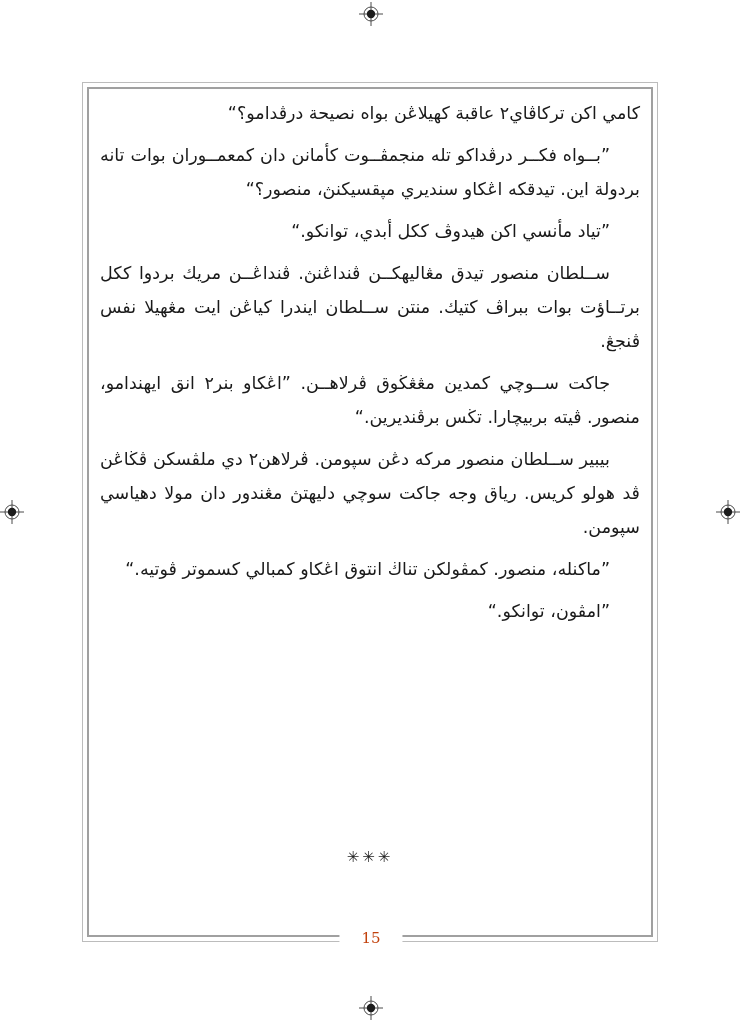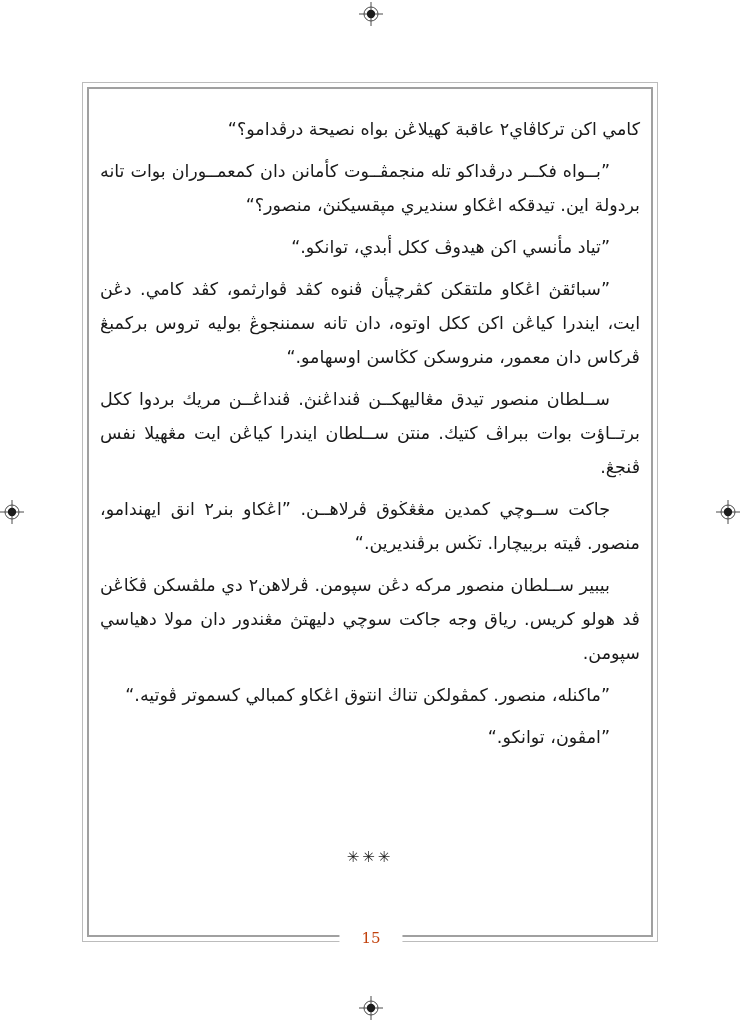--- a/index.html
+++ b/index.html
@@ -19,21 +19,21 @@
     border: 1px solid #bcbcbc;
   }
   .frame-inner {
     position: absolute;
     left: 4px; top: 4px; right: 4px; bottom: 4px;
     border: 2px solid #a0a0a0;
   }
   
   .text-block {
     position: absolute;
-    left: 100px; top: 112px;
+    left: 100px; top: 96px;
     width: 540px;
     direction: rtl;
     text-align: justify;
     color: #1a1a1a;
     font-size: 17.5px;
     line-height: 34px;
   }
   .text-block p { margin: 0 0 8px 0; text-indent: 30px; }
   .text-block p.no-indent { text-indent: 0; }
   
@@ -97,21 +97,20 @@
   </svg>
 
   <div class="frame-outer">
     <div class="frame-inner"></div>
   </div>
 
   <div class="text-block">
       <p class="no-indent">كامي اكن تركاڤاي٢ عاقبة كهيلاڠن بواه نصيحة درڤدامو؟“</p>
       <p>”بــواه فكــر درڤداكو تله منجمڤــوت كأمانن دان كمعمــوران بوات تانه بردولة اين. تيدقكه اڠكاو سنديري مڽقسيكنڽ، منصور؟“</p>
       <p>”تياد مأنسي اكن هيدوڤ ككل أبدي، توانكو.“</p>
-      <p>”سبائقڽ اڠكاو ملتقكن كڤرچيأن ڤنوه كڤد ڤوارثمو، كڤد كامي. دڠن ايت، ايندرا كياڠن اكن ككل اوتوه، دان تانه سمننجوڠ بوليه تروس بركمبڠ ڤركاس دان معمور، منروسكن كڬاسن اوسهامو.“</p>
       <p>ســلطان منصور تيدق مڠاليهكــن ڤنداڠنڽ. ڤنداڠــن مريك بردوا ككل برتــاؤت بوات ببراڤ كتيك. منتن ســلطان ايندرا كياڠن ايت مڠهيلا نفس ڤنجڠ.</p>
       <p>جاكت ســوچي كمدين مڠڠڬوق ڤرلاهــن. ”اڠكاو بنر٢ انق ايهندامو، منصور. ڤيته بربيچارا. تڬس برڤنديرين.“</p>
       <p>بيبير ســلطان منصور مركه دڠن سڽومن. ڤرلاهن٢ دي ملڤسكن ڤڬاڠن ڤد هولو كريس. رياق وجه جاكت سوچي دليهتڽ مڠندور دان مولا دهياسي سڽومن.</p>
       <p>”ماكنله، منصور. كمڤولكن تناڬ انتوق اڠكاو كمبالي كسموتر ڤوتيه.“</p>
       <p>”امڤون، توانكو.“</p>
     </div>
 
   <div class="ornament">✳✳✳</div>
 
   <div class="page-number">15</div>

